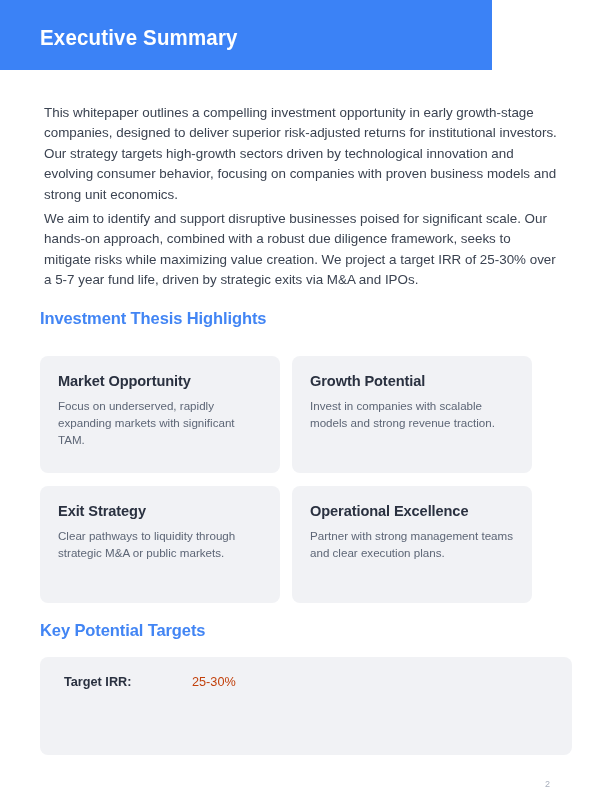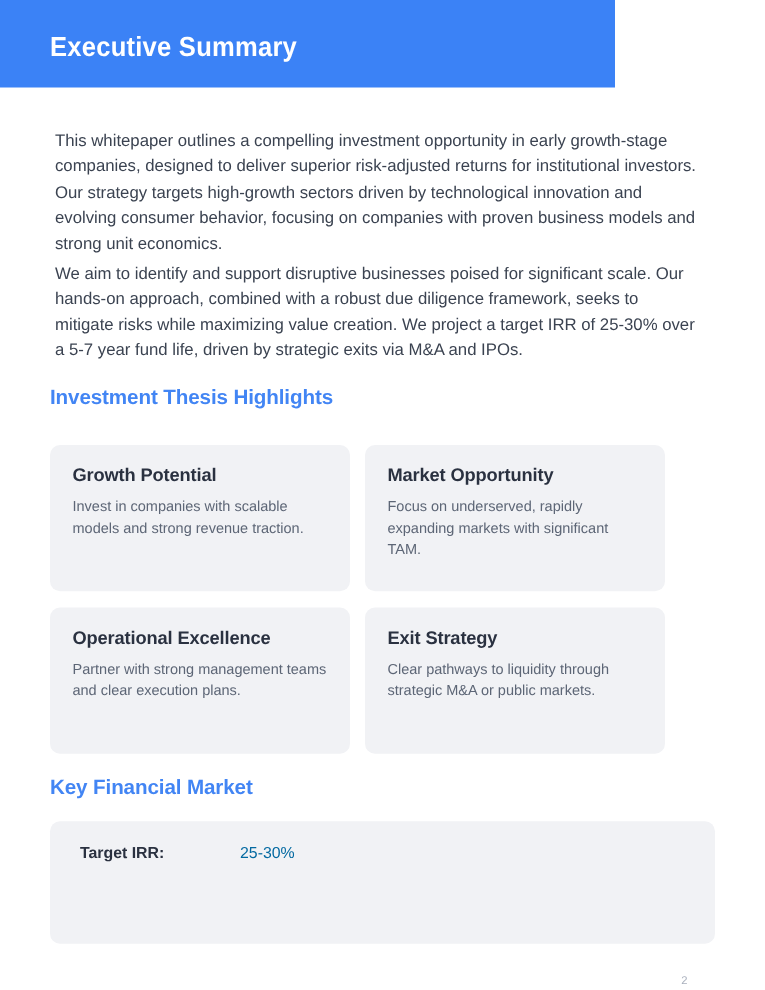--- a/index.html
+++ b/index.html
@@ -130,21 +130,21 @@
   .target-label {
     font-size: 12.7px;
     font-weight: bold;
     color: #2a3140;
     line-height: 18px;
     width: 128px;
     white-space: nowrap;
   }
   .target-value {
     font-size: 12.7px;
-    color: #0369a1;
+    color: #c2410c;
     line-height: 18px;
     white-space: nowrap;
   }
 
   
   .page-number {
     position: absolute;
     right: 62px;
     top: 779px;
     font-size: 9px;
@@ -163,38 +163,38 @@
 
   <div class="intro-block">
     <p class="para">This whitepaper outlines a compelling investment opportunity in early growth-stage companies, designed to deliver superior risk-adjusted returns for institutional investors. Our strategy targets high-growth sectors driven by technological innovation and evolving consumer behavior, focusing on companies with proven business models and strong unit economics.</p>
     <p class="para">We aim to identify and support disruptive businesses poised for significant scale. Our hands-on approach, combined with a robust due diligence framework, seeks to mitigate risks while maximizing value creation. We project a target IRR of 25-30% over a 5-7 year fund life, driven by strategic exits via M&amp;A and IPOs.</p>
   </div>
 
   <div class="section-heading thesis">Investment Thesis Highlights</div>
 
   <div class="cards-grid">
     <div class="card">
+      <p class="card-title">Market Opportunity</p>
+      <p class="card-desc">Focus on underserved, rapidly expanding markets with significant TAM.</p>
+    </div>
+    <div class="card">
       <p class="card-title">Growth Potential</p>
       <p class="card-desc">Invest in companies with scalable models and strong revenue traction.</p>
     </div>
     <div class="card">
-      <p class="card-title">Market Opportunity</p>
-      <p class="card-desc">Focus on underserved, rapidly expanding markets with significant TAM.</p>
+      <p class="card-title">Exit Strategy</p>
+      <p class="card-desc">Clear pathways to liquidity through strategic M&amp;A or public markets.</p>
     </div>
     <div class="card">
       <p class="card-title">Operational Excellence</p>
       <p class="card-desc">Partner with strong management teams and clear execution plans.</p>
     </div>
-    <div class="card">
-      <p class="card-title">Exit Strategy</p>
-      <p class="card-desc">Clear pathways to liquidity through strategic M&amp;A or public markets.</p>
-    </div>
   </div>
 
-  <div class="section-heading targets">Key Financial Market</div>
+  <div class="section-heading targets">Key Potential Targets</div>
 
   <div class="targets-box">
     <table class="targets-table">
       <tbody>
         <tr>
           <td class="target-label">Target IRR:</td>
           <td class="target-value">25-30%</td>
         </tr>
       </tbody>
     </table>

